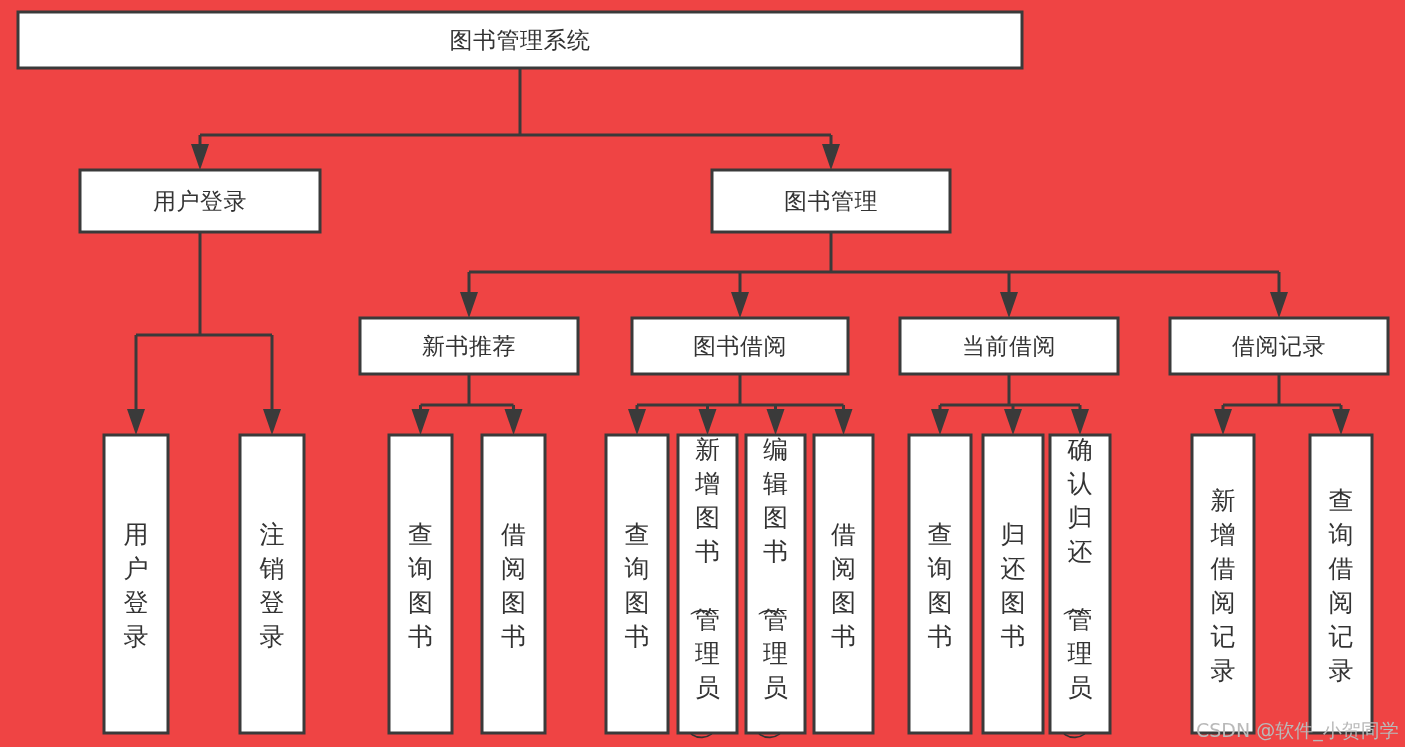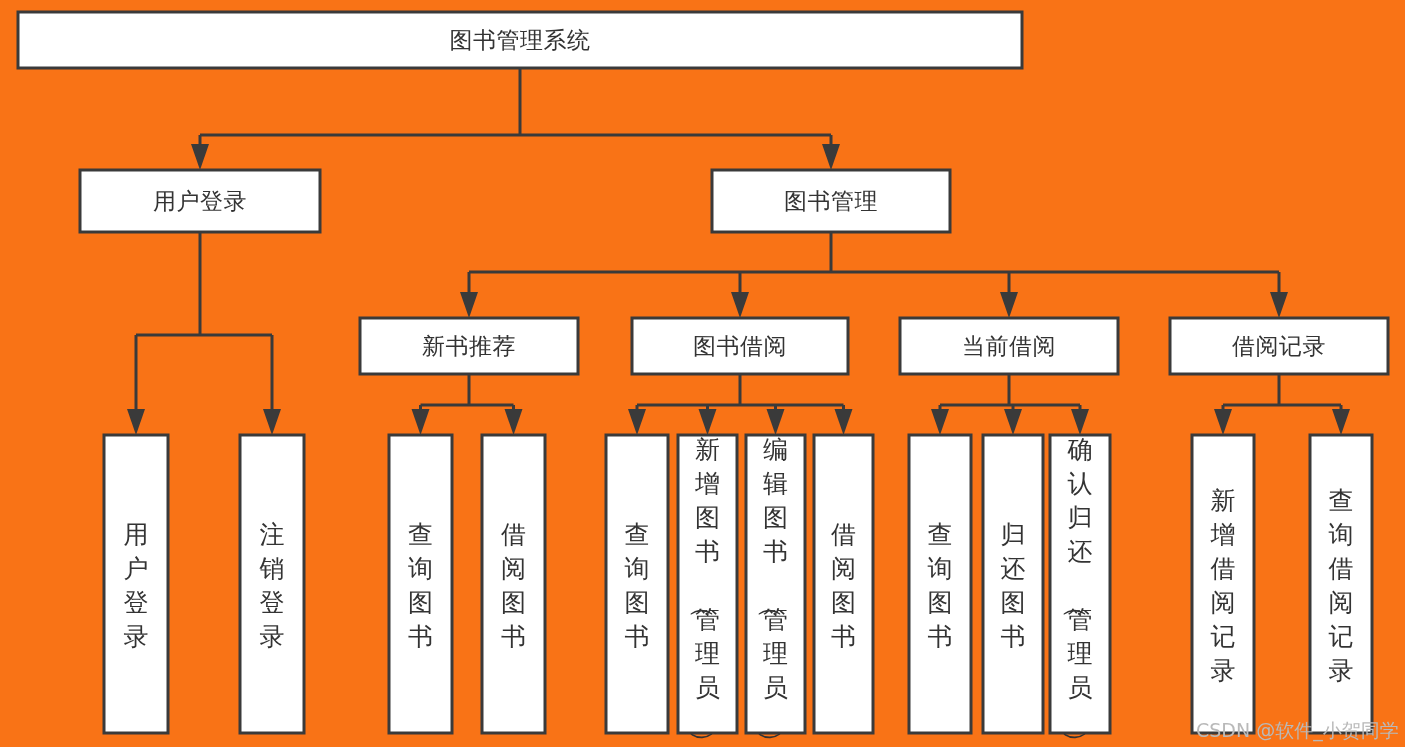--- a/index.html
+++ b/index.html
@@ -11,21 +11,21 @@
   body {
     width: 1405px;
     height: 747px;
     font-family: "DejaVu Sans", "Liberation Sans", sans-serif;
     overflow: hidden;
   }
   #diagram-root {
     position: relative;
     width: 1405px;
     height: 747px;
-    background: #f97316;
+    background: #ef4444;
   }
   svg.diagram-canvas {
     position: absolute;
     top: 0;
     left: 0;
     width: 1405px;
     height: 747px;
     display: block;
   }
   .node-box {

